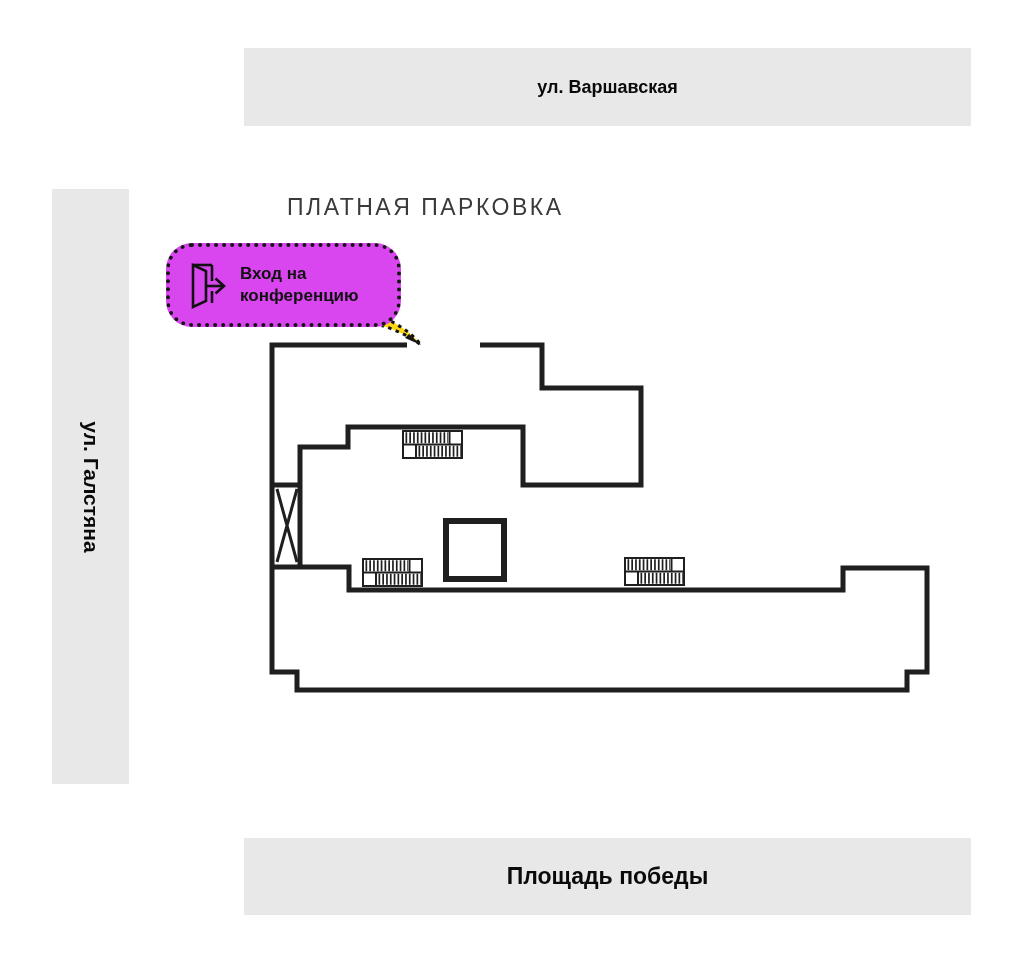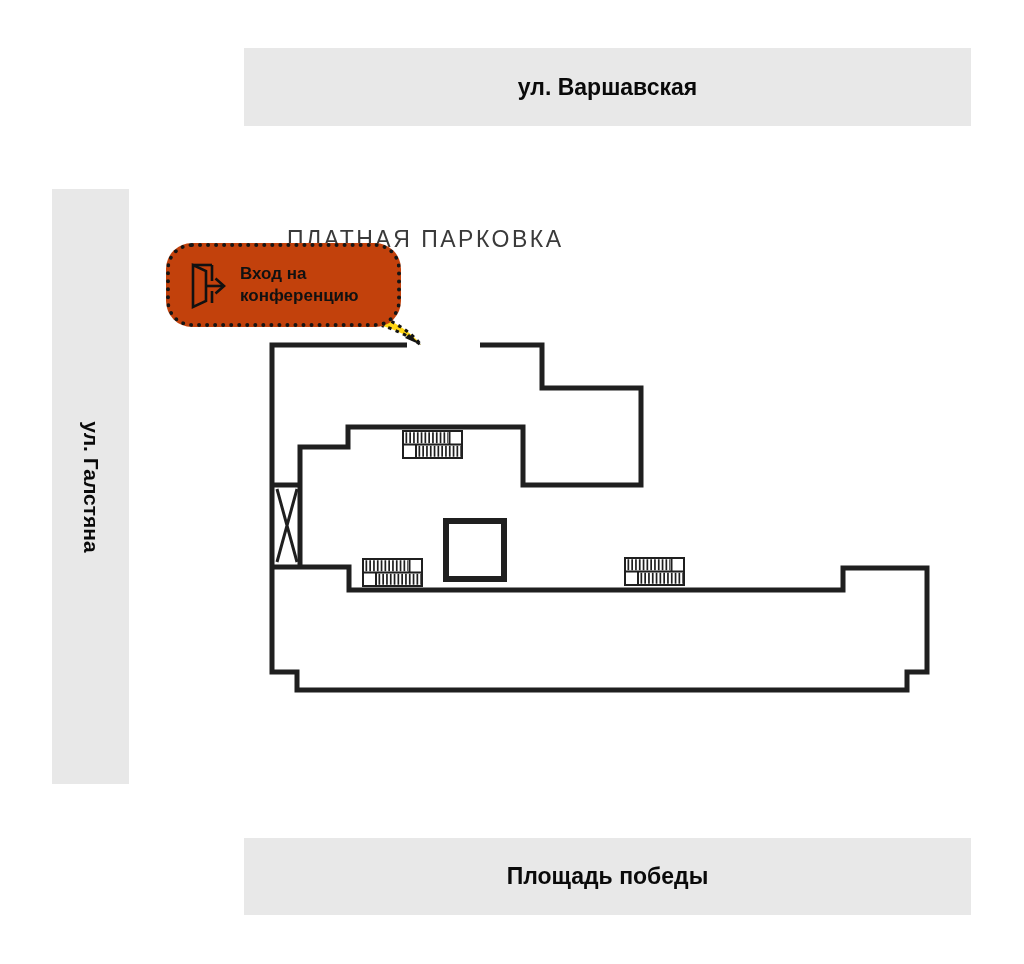--- a/index.html
+++ b/index.html
@@ -7,39 +7,39 @@
     position:relative; width:1024px; height:964px; background:#ffffff;
     font-family:"Liberation Sans", sans-serif; overflow:hidden;
   }
   .abs { position:absolute; }
 
   
   .street-bar {
     background:#E8E8E8; display:flex; align-items:center; justify-content:center;
     color:#0A0A0A; font-weight:700;
   }
-  .street-top    { left:244px; top:48px;  width:727px; height:78px; font-size:23px; }
+  .street-top    { left:244px; top:48px;  width:727px; height:78px; font-size:18px; }
   .street-bottom { left:244px; top:838px; width:727px; height:77px; font-size:23px;text-align:center; }
   .street-left   { left:52px;  top:189px; width:77px;  height:595px; font-size:21px; }
   .street-left span { transform:rotate(90deg); white-space:nowrap; }
 
   
   .parking-label {
     color:#3A3A3A; font-weight:300; white-space:nowrap;
   }
-  .paid-label { left:287px; top:194px; font-size:23px; letter-spacing:2.5px;margin-top:32px; }
+  .paid-label { left:287px; top:194px; font-size:23px; letter-spacing:2.5px; }
   .free-label { left:406px; top:732px; font-size:29px; letter-spacing:2.8px; }
 
   
   #plan { left:0; top:0; width:1024px; height:964px; z-index:1; }
 
   
   .callout {
     left:166px; top:243px; width:235px; height:84px; box-sizing:border-box;
-    background:#c2410c; border:4px dotted #151515; border-radius:26px;
+    background:#d946ef; border:4px dotted #151515; border-radius:26px;
     display:flex; align-items:center; gap:13px; padding:0 12px 0 15px; z-index:2;
   }
   .callout-text {
     font-size:17px; line-height:22px; font-weight:700; color:#111111; white-space:nowrap;
   }
 </style>
 </head>
 <body>
 
 <div id="stage">

